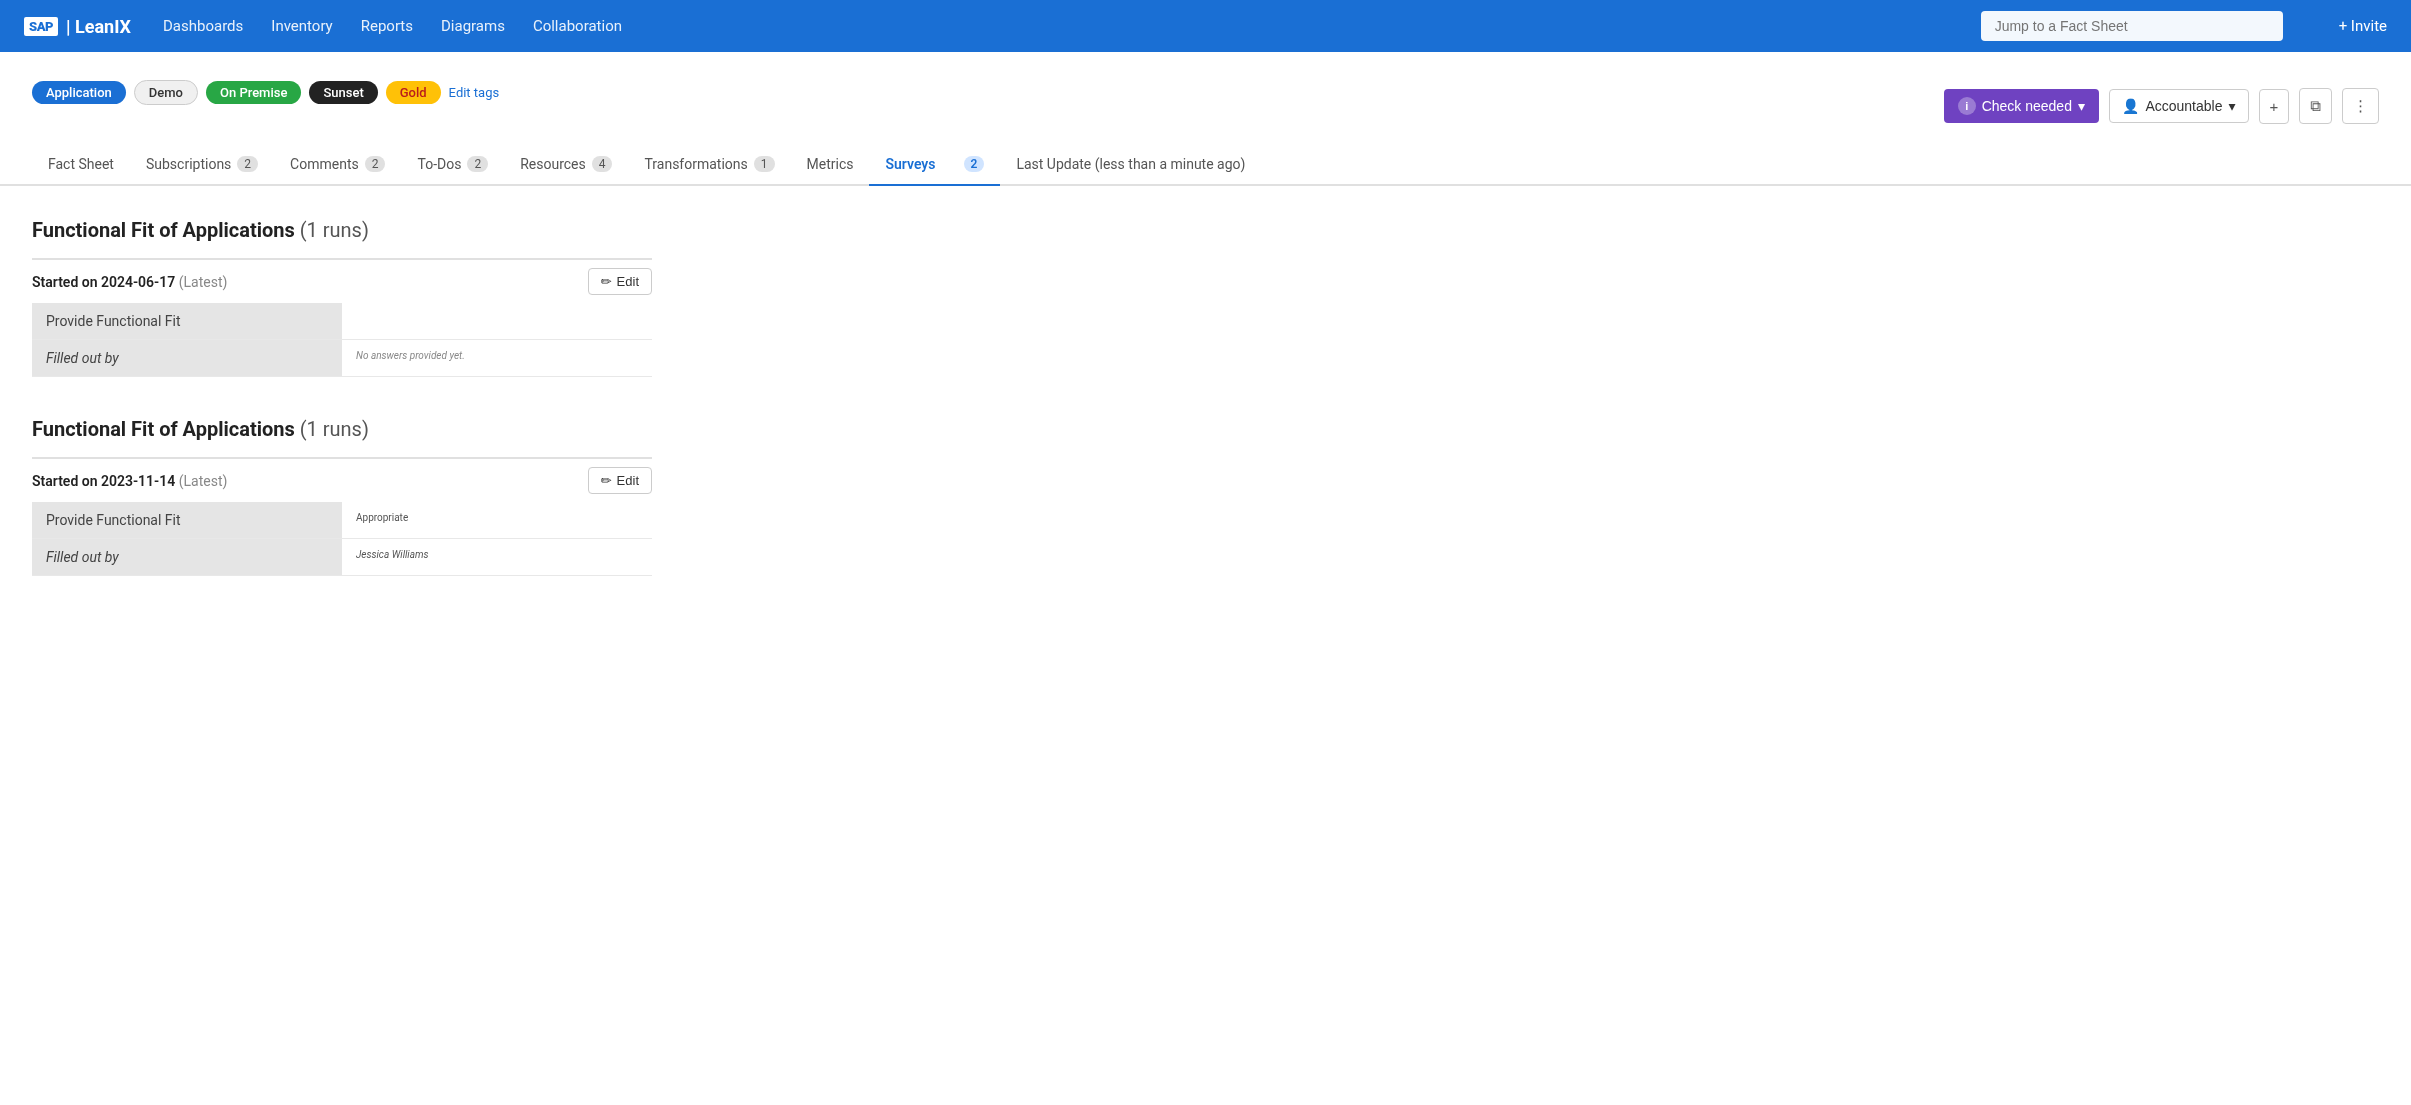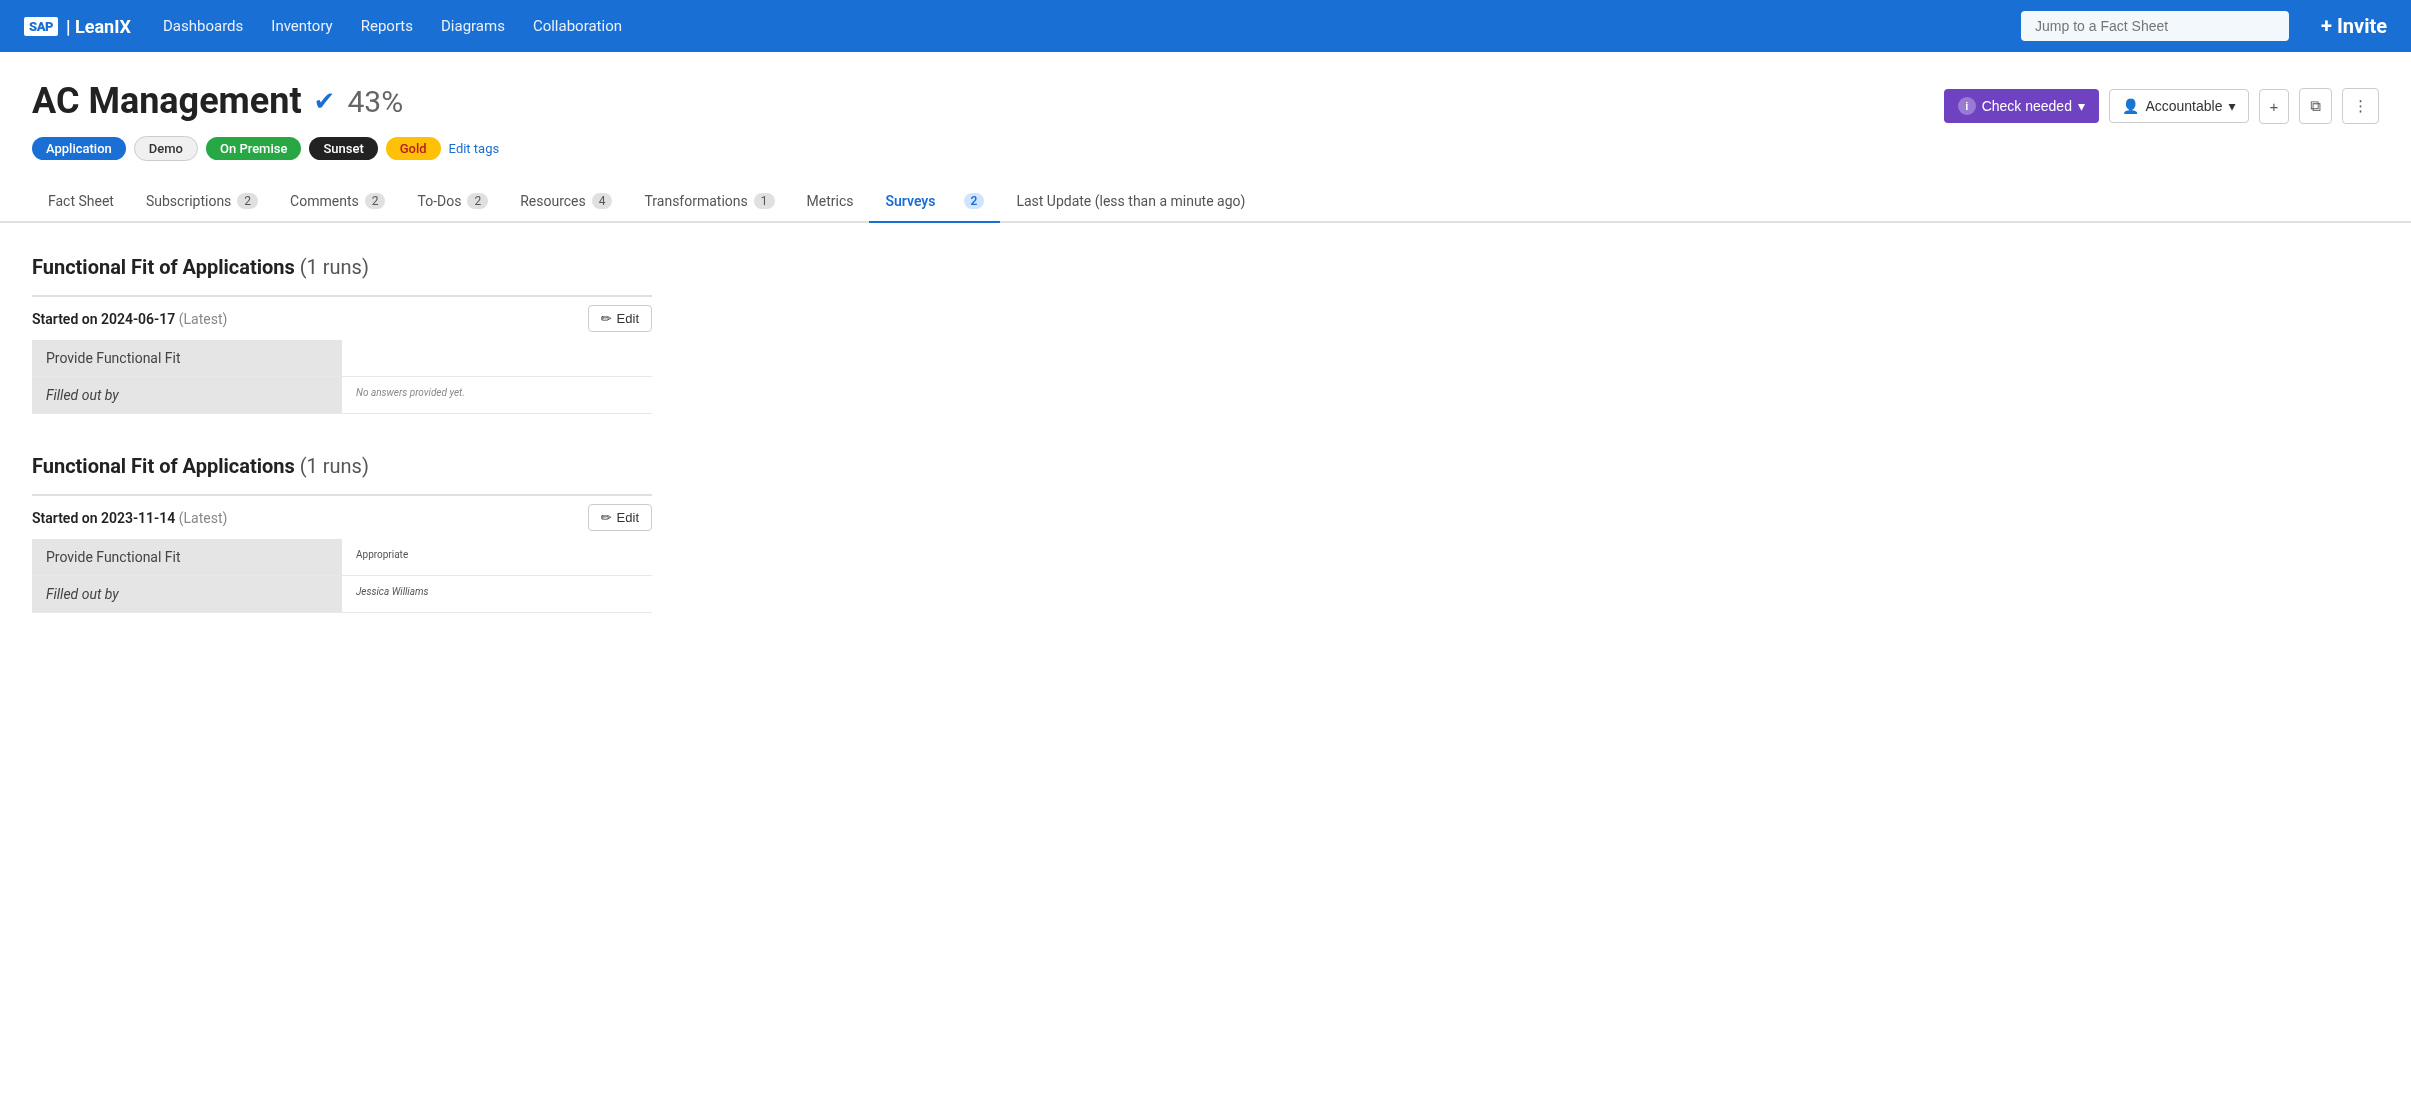--- a/index.html
+++ b/index.html
@@ -42,30 +42,31 @@
       text-decoration: none;
       font-size: 15px;
       cursor: pointer;
     }
     .nav-search {
       background: rgba(255,255,255,0.95);
       border: none;
       border-radius: 4px;
       padding: 7px 14px;
       font-size: 14px;
-      width: 268px;
+      width: 302px;
       color: #999;
       outline: none;
     }
     .nav-invite {
       color: #fff;
-      font-size: 20px;
-      font-weight: 700;
+      font-size: 15px;
+      font-weight: 400;
       white-space: nowrap;
       cursor: pointer;
+      margin-left: 24px;
     }
 
     
     .page-header {
       padding: 28px 32px 0 32px;
       display: flex;
       align-items: flex-start;
       justify-content: space-between;
     }
     .header-left {
@@ -297,25 +298,20 @@
     <a class="nav-link">Reports</a>
     <a class="nav-link">Diagrams</a>
     <a class="nav-link">Collaboration</a>
   </div>
   <input class="nav-search" type="text" placeholder="Jump to a Fact Sheet" style="">
   <span class="nav-invite">+ Invite</span>
 </nav>
 
 <div class="page-header">
   <div class="header-left">
-    <div class="title-row">
-      <h1 class="page-title">AC Management</h1>
-      <span class="verified-icon">✔</span>
-      <span class="completion-pct">43%</span>
-    </div>
     <div class="tags-row">
       <span class="tag tag-application">Application</span>
       <span class="tag tag-demo">Demo</span>
       <span class="tag tag-on-premise">On Premise</span>
       <span class="tag tag-sunset">Sunset</span>
       <span class="tag tag-gold">Gold</span>
       <a class="edit-tags">Edit tags</a>
     </div>
   </div>
   <div class="header-right">

